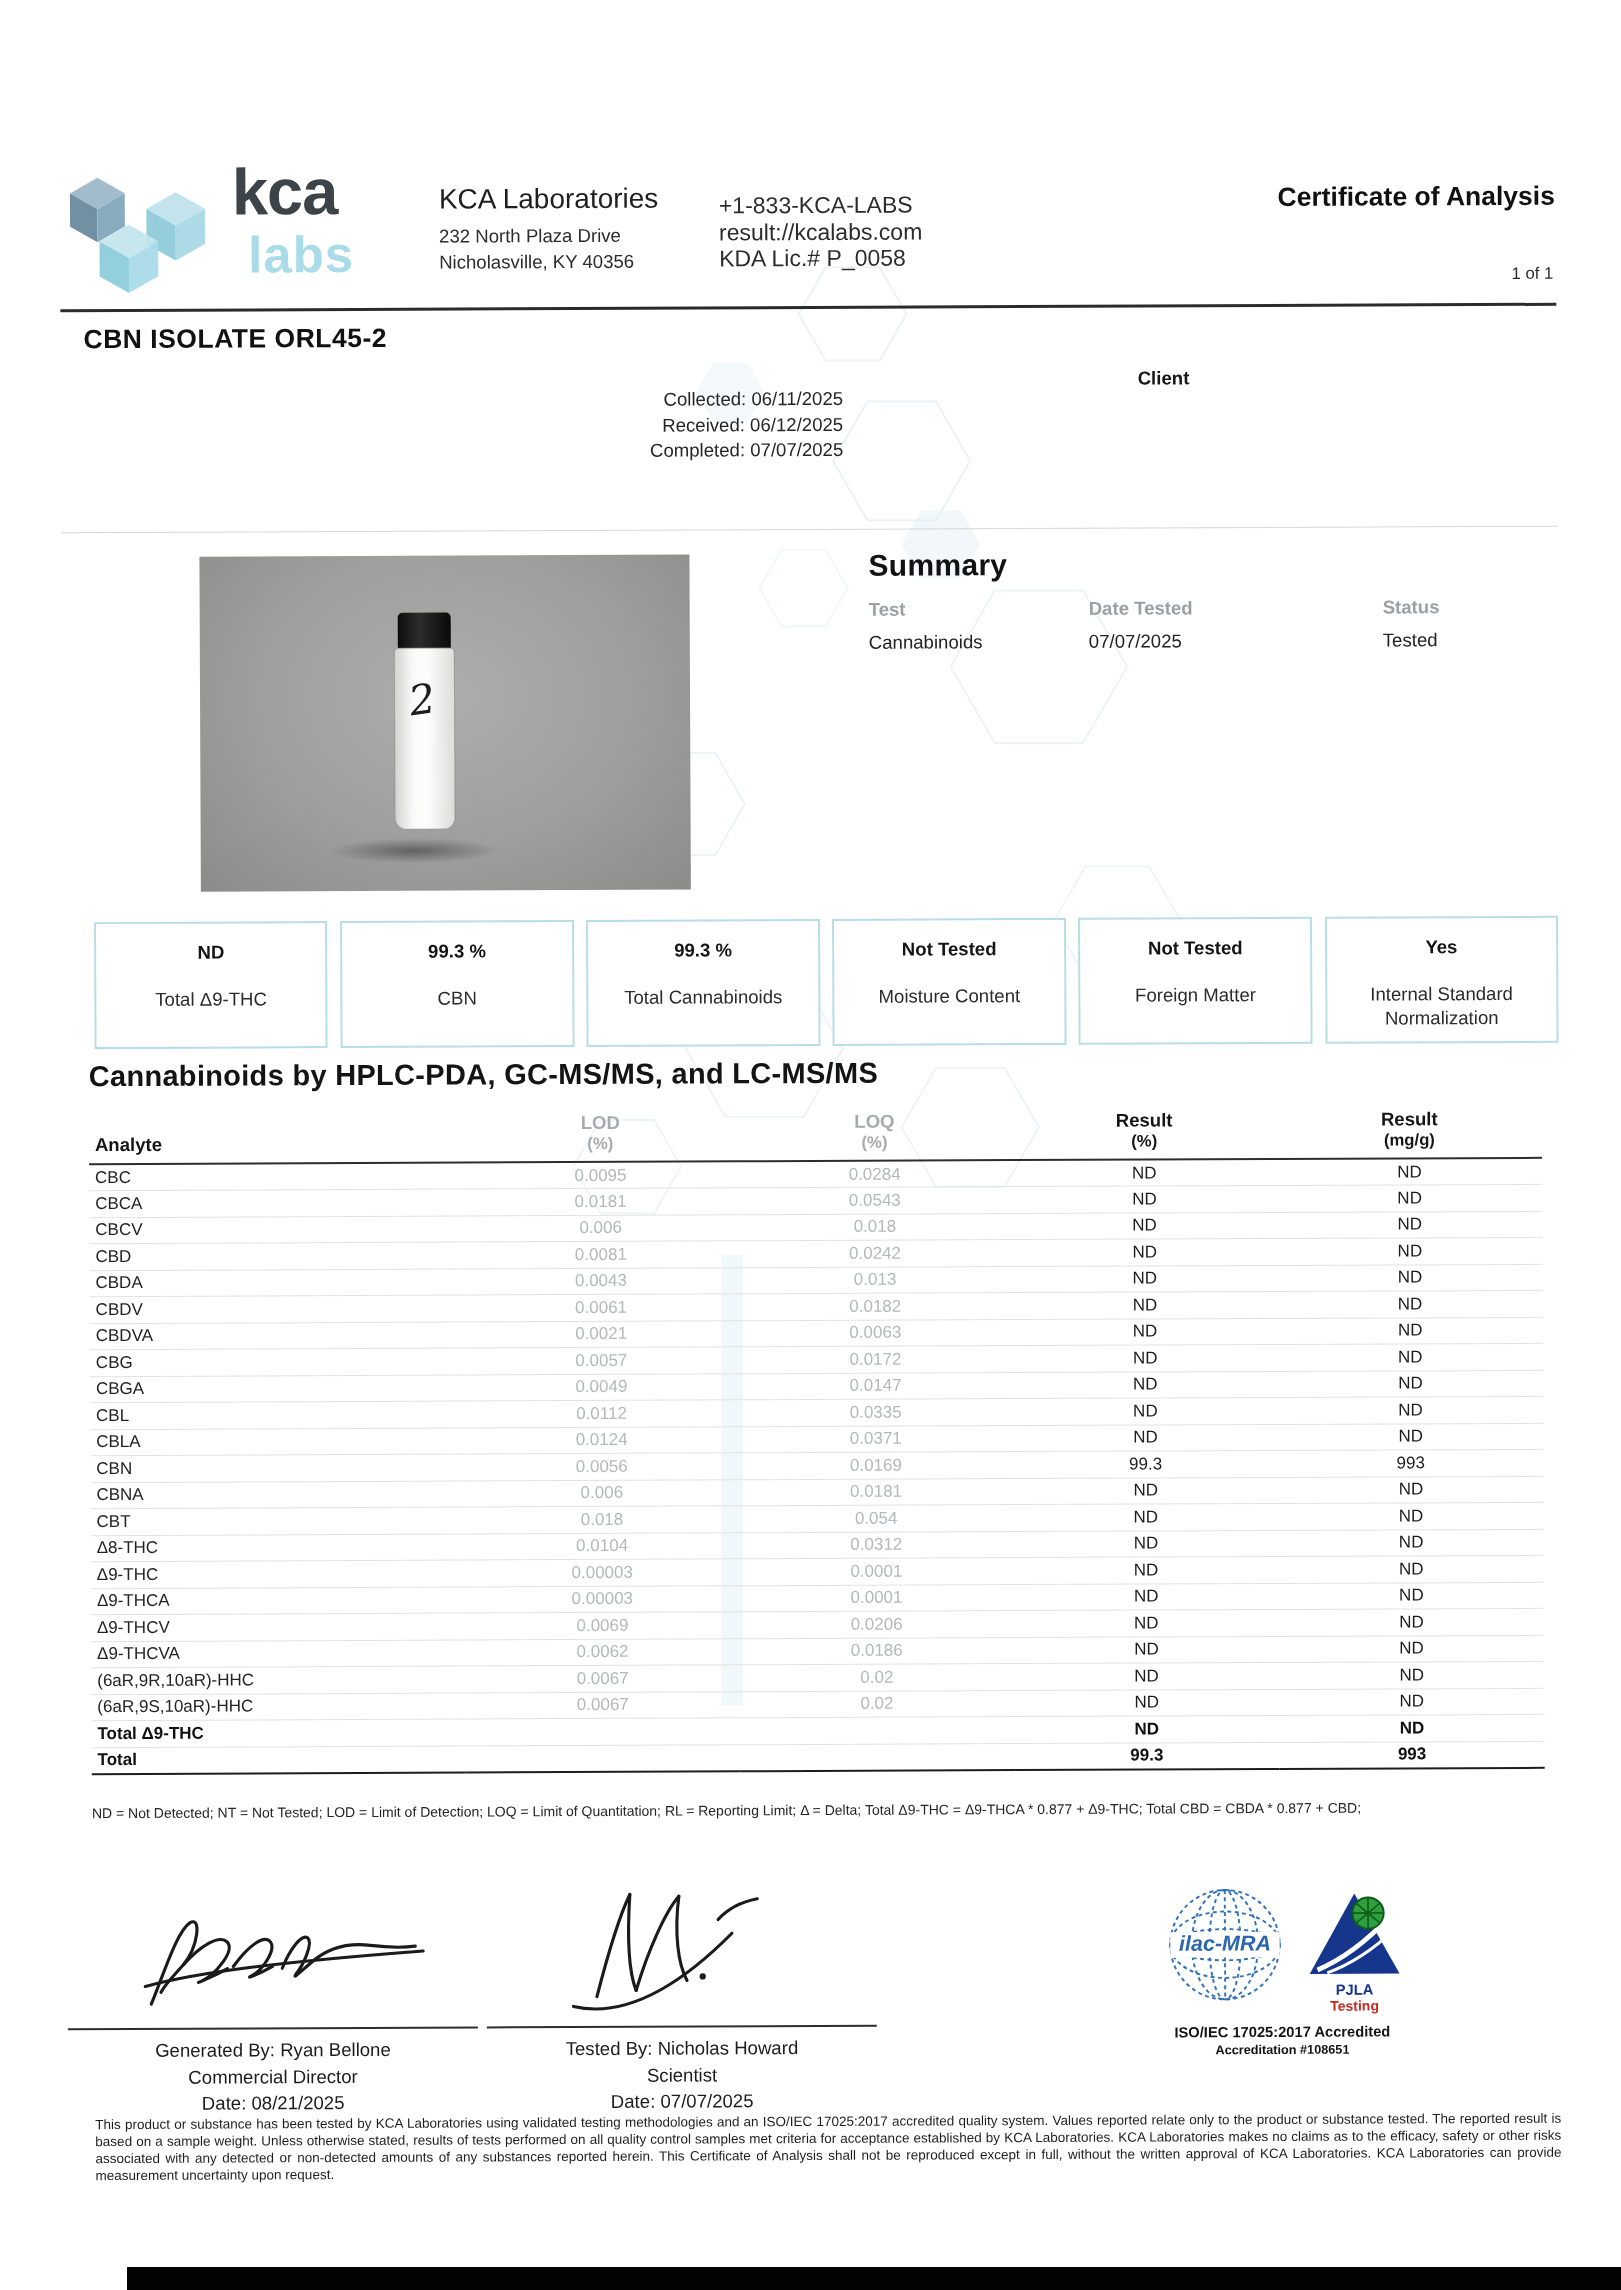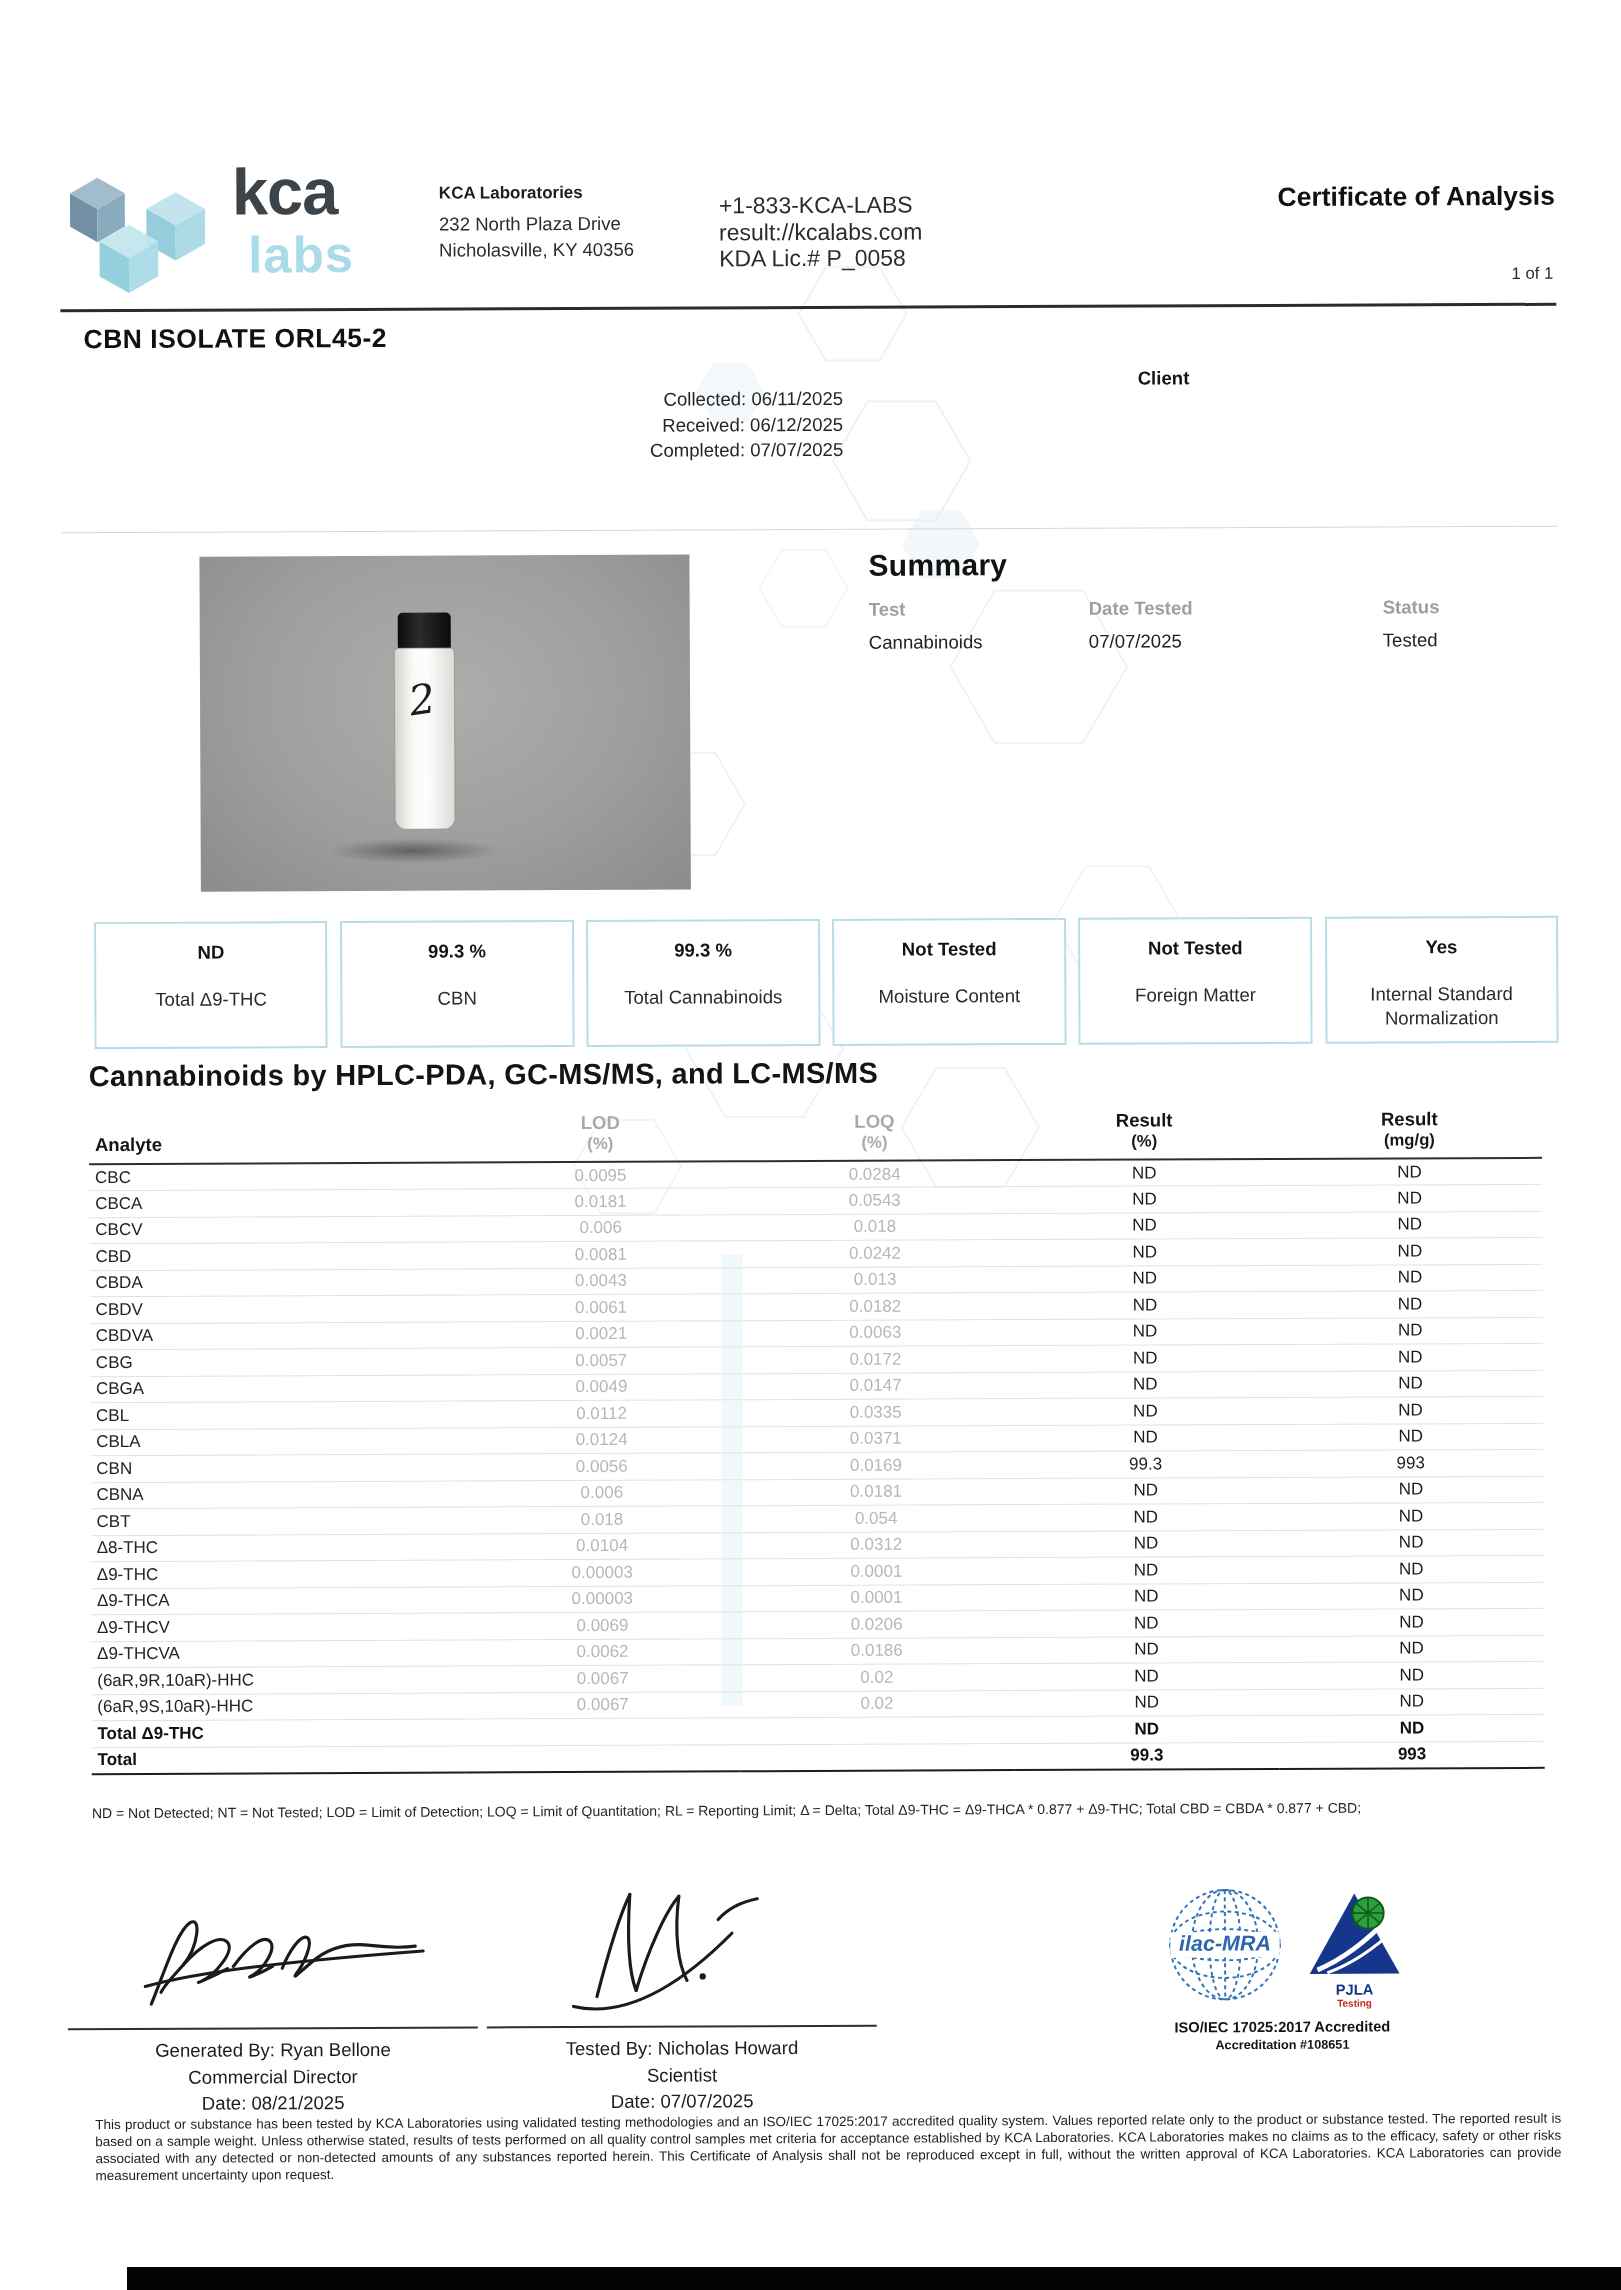--- a/index.html
+++ b/index.html
@@ -9,21 +9,21 @@
   #sheet { position:absolute; inset:0; transform:rotate(-0.25deg); transform-origin:50% 40%; }
 
   
   #watermark { position:absolute; inset:0; pointer-events:none; }
 
   
   #logo-cubes { position:absolute; left:61px; top:163px; }
   #logo-kca { position:absolute; left:235px; top:157px; font-size:65px; font-weight:bold; color:#3c4349; letter-spacing:-1px; line-height:1;text-align:right; }
   #logo-labs { position:absolute; left:251px; top:227px; font-size:51px; font-weight:bold; color:#a9dbe9; letter-spacing:1px; line-height:1; }
   #company-block { position:absolute; left:442px; top:182px; }
-  #company-name { font-size:17px; font-weight:bold; color:#1e1e1e; margin-bottom:7.8px; }
+  #company-name { font-size:28px; font-weight:normal; color:#1e1e1e; margin-bottom:7.8px; }
   .addr-line { font-size:18.6px; color:#2c2c2c; line-height:26.5px; }
   #contact-block { position:absolute; left:722px; top:192px; }
   .contact-line { font-size:23px; color:#2c2c2c; line-height:26.5px; }
   #cert-title { position:absolute; right:63px; top:184px; font-size:26.5px; font-weight:bold; color:#111; }
   #page-num { position:absolute; right:65px; top:267px; font-size:16.7px; color:#2a2a2a; }
   #rule1 { position:absolute; left:63px; top:306px; width:1496px; height:2.9px; background:#2b2b2b; }
 
   
   #sample-title { position:absolute; left:86px; top:321px; font-size:26.5px; font-weight:bold; letter-spacing:0.5px; color:#111; }
   #sample-info { position:absolute; left:90px; top:365px; }
@@ -82,21 +82,21 @@
   .sig-text { position:absolute; top:2035px; text-align:center; }
   #sig1-text { left:63px; width:410px; }
   #sig2-text { left:482px; width:390px; }
   .sig-name, .sig-role, .sig-date { font-size:18.6px; color:#1c1c1c; line-height:26.5px; }
 
   
   #accred { position:absolute; left:1096px; top:1884px; width:363px; text-align:center; }
   #accred-logos { display:flex; justify-content:center; align-items:flex-start; gap:19.6px; }
   #pjla-block { padding-top:9.8px; }
   #pjla-label { font-size:14.7px; font-weight:bold; color:#16368c; margin-top:2px; }
-  #pjla-sub { font-size:10px; font-weight:bold; color:#c22a22; }
+  #pjla-sub { font-size:14px; font-weight:bold; color:#c22a22; }
   #iso-line { font-size:14.7px; font-weight:bold; color:#141414; margin-top:9.8px; }
   #accred-num { font-size:12.7px; font-weight:bold; color:#141414; margin-top:3.9px; }
 
   
   #disclaimer { position:absolute; left:90px; top:2113px; width:1466px; font-size:13.5px; line-height:17px; color:#1f1f1f; text-align:justify; }
   #black-bar { position:absolute; left:127px; top:2267px; width:1494px; height:23.5px; background:#030303; }
 </style>
 </head>
 <body>
 

